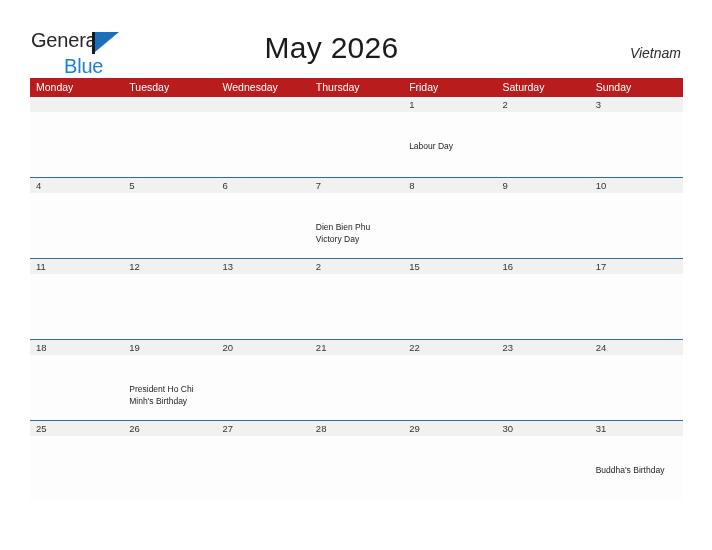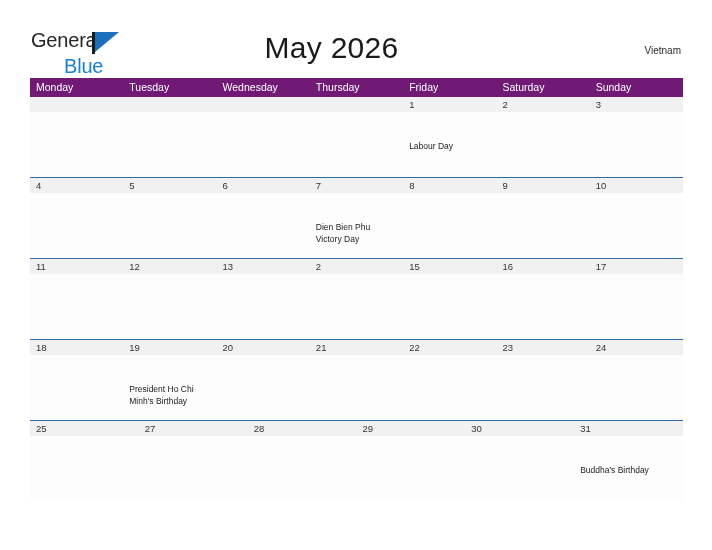--- a/index.html
+++ b/index.html
@@ -93,37 +93,38 @@
     color: #1a1a1a;
     font-family: "Liberation Sans", sans-serif;
     font-weight: normal;
     letter-spacing: 0.3px;
   }
 
   .country {
     position: absolute;
     right: 31px;
     top: 45px;
-    font-size: 10px;
+    font-size: 14px;
     color: #2b2b2b;
     font-family: "Liberation Sans", sans-serif;
+    font-style: italic;
   }
 
   
   .calendar {
     position: absolute;
     left: 30px;
     top: 78px;
     width: 653px;
   }
 
   .weekdays {
     display: flex;
     width: 100%;
-    background: #701a75;
+    background: #b91c1c;
     height: 19px;
   }
   .weekday {
     flex: 1 1 0;
     font-size: 10.5px;
     color: #ffffff;
     padding-left: 6px;
     line-height: 19px;
     box-sizing: border-box;
     font-family: "Liberation Sans", sans-serif;
@@ -381,20 +382,25 @@
         </div>
         <div class="week">
           <div class="week-row">
             <div class="day">
               <div class="day-num-strip">
                 <span class="day-num">25</span>
               </div>
             </div>
             <div class="day">
               <div class="day-num-strip">
+                <span class="day-num">26</span>
+              </div>
+            </div>
+            <div class="day">
+              <div class="day-num-strip">
                 <span class="day-num">27</span>
               </div>
             </div>
             <div class="day">
               <div class="day-num-strip">
                 <span class="day-num">28</span>
               </div>
             </div>
             <div class="day">
               <div class="day-num-strip">

